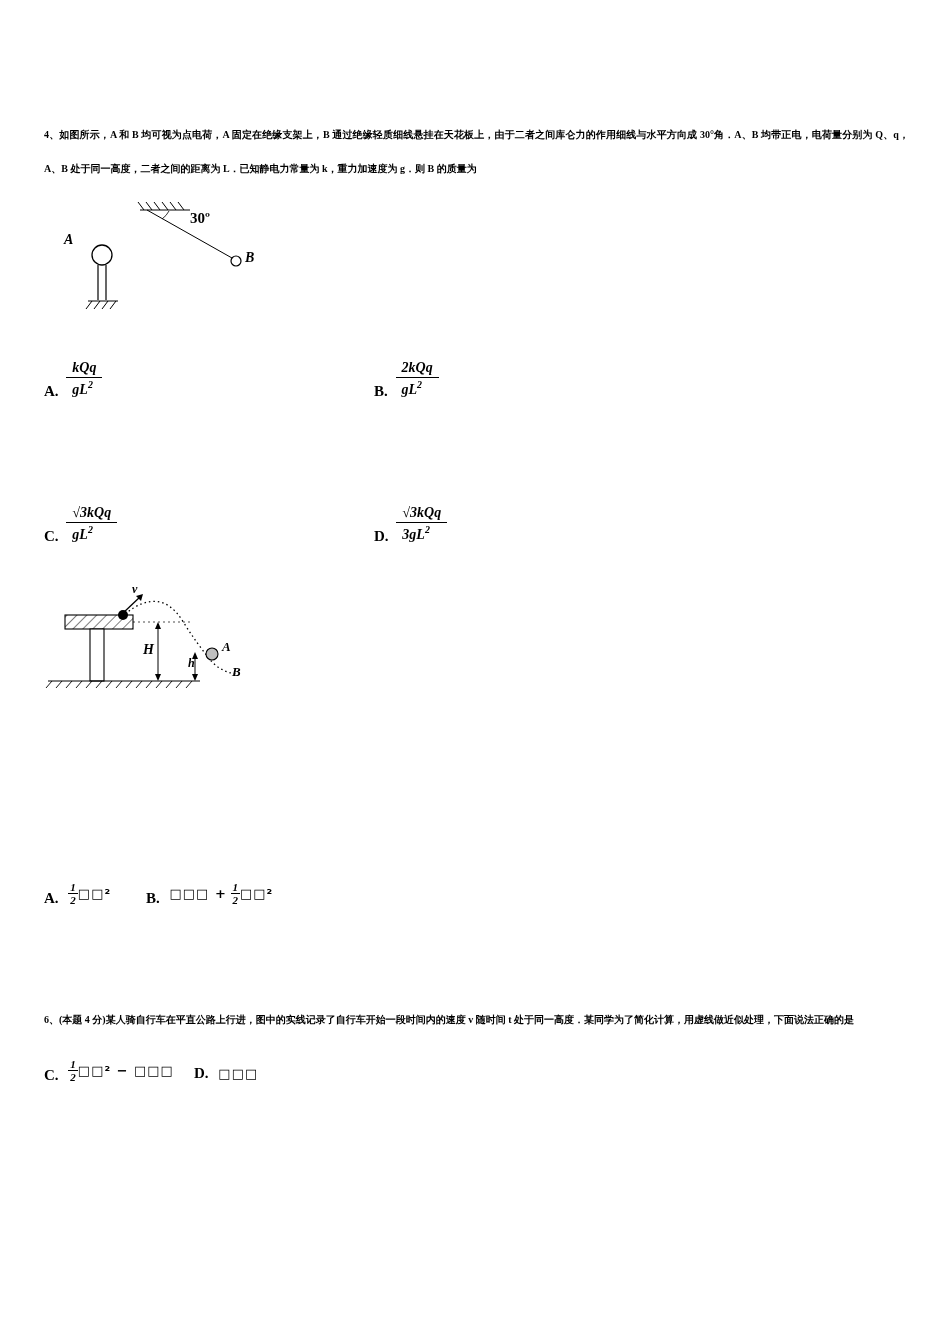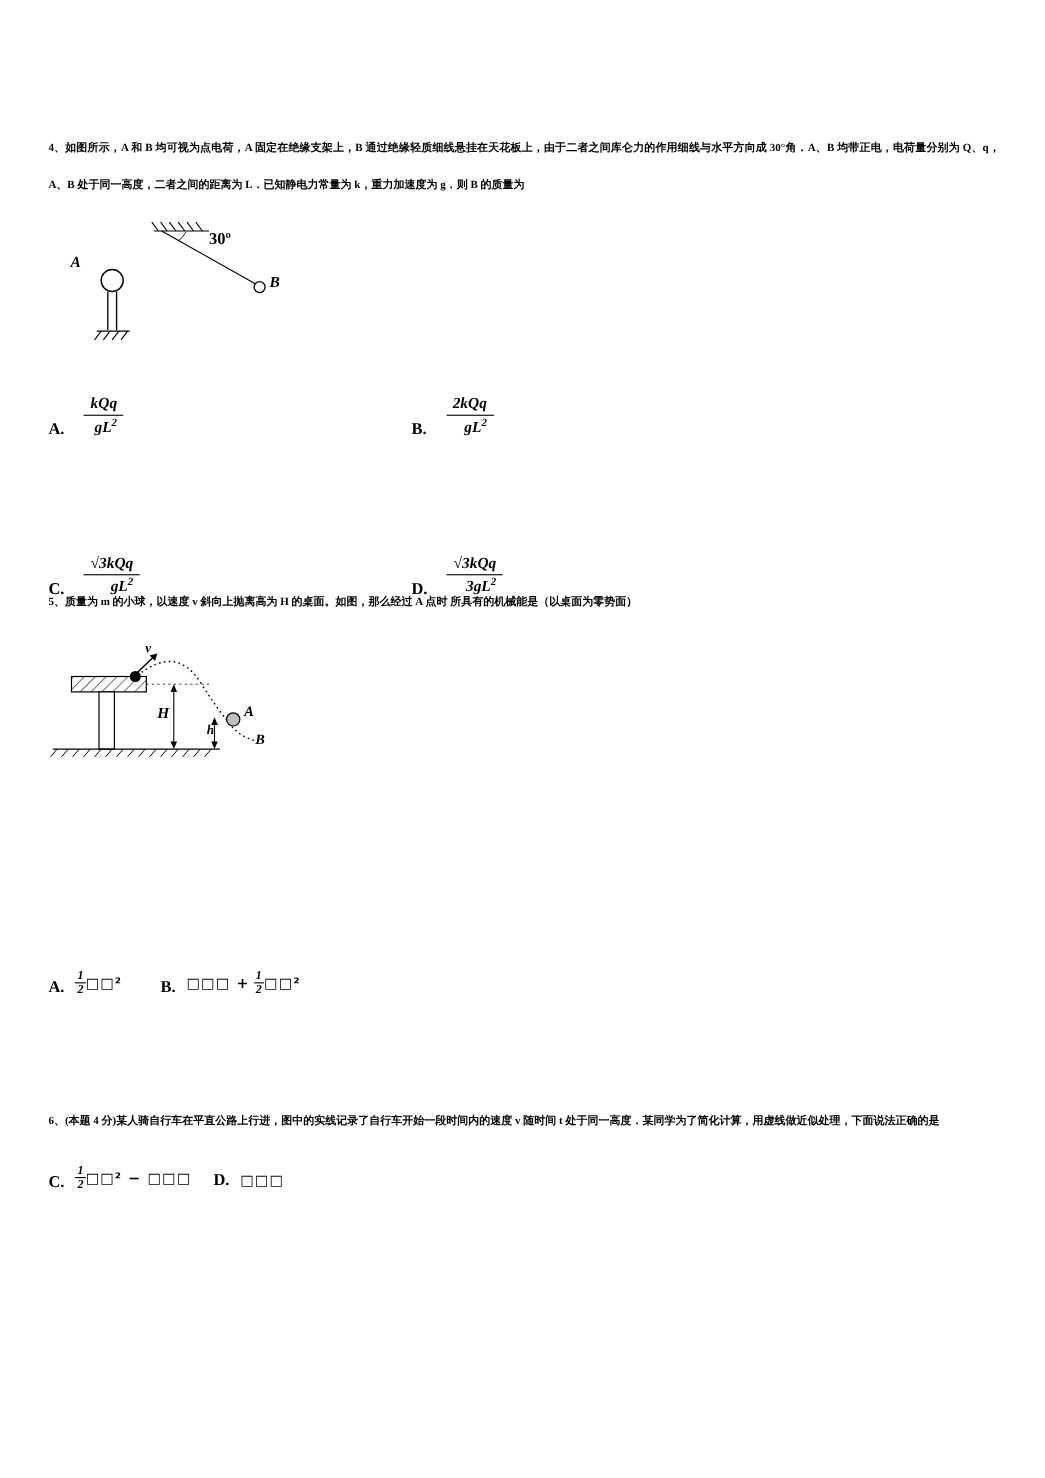--- a/index.html
+++ b/index.html
@@ -45,25 +45,25 @@
   }
   .opt .lbl {
     font-weight: bold;
     font-style: normal;
     font-size: 15px;
     vertical-align: bottom;
   }
   .frac {
     display: inline-block;
     vertical-align: middle;
-    text-align: right;
+    text-align: left;
     font-style: italic;
     font-size: 14px;
     line-height: 1.15;
-    margin-left: 14px;
+    margin-left: 4px;
     position: relative;
     top: -2px;
   }
   .frac .num {
     display: block;
     padding: 0 6px 1px 6px;
     border-bottom: 1px solid #000;
     white-space: nowrap;
   }
   .frac .den {
@@ -183,25 +183,20 @@
     </div>
     <div class="opt" style="left: 330px; top: 22px;">
       <span class="lbl">D.</span>
       <span class="frac">
         <span class="num">√3kQq</span>
         <span class="den"><span>3gL</span><span class="sup">2</span></span>
       </span>
     </div>
   </div>
 
-  <div class="q-block" style="top: 503px;">
-    <div class="q-text">
-      <span>5、</span><span>质量为 m 的小球，以速度 v 斜向上抛离高为 H 的桌面。如图，那么经过 A 点时 所具有的机械能是（以桌面为零势面）</span>
-    </div>
-  </div>
 
   <div class="fig" style="top: 582px; left: 40px; width: 280px; height: 125px;">
     <svg width="280" height="125" viewBox="0 0 280 125" xmlns="http://www.w3.org/2000/svg">
       <defs>
         <pattern id="hatchpat" width="7" height="7" patternTransform="rotate(45)" patternUnits="userSpaceOnUse">
           <line x1="0" y1="0" x2="0" y2="7" stroke="#000" stroke-width="1"></line>
         </pattern>
       </defs>
 
       <rect x="25" y="33" width="68" height="14" fill="url(#hatchpat)" stroke="#000" stroke-width="1.1"></rect>

